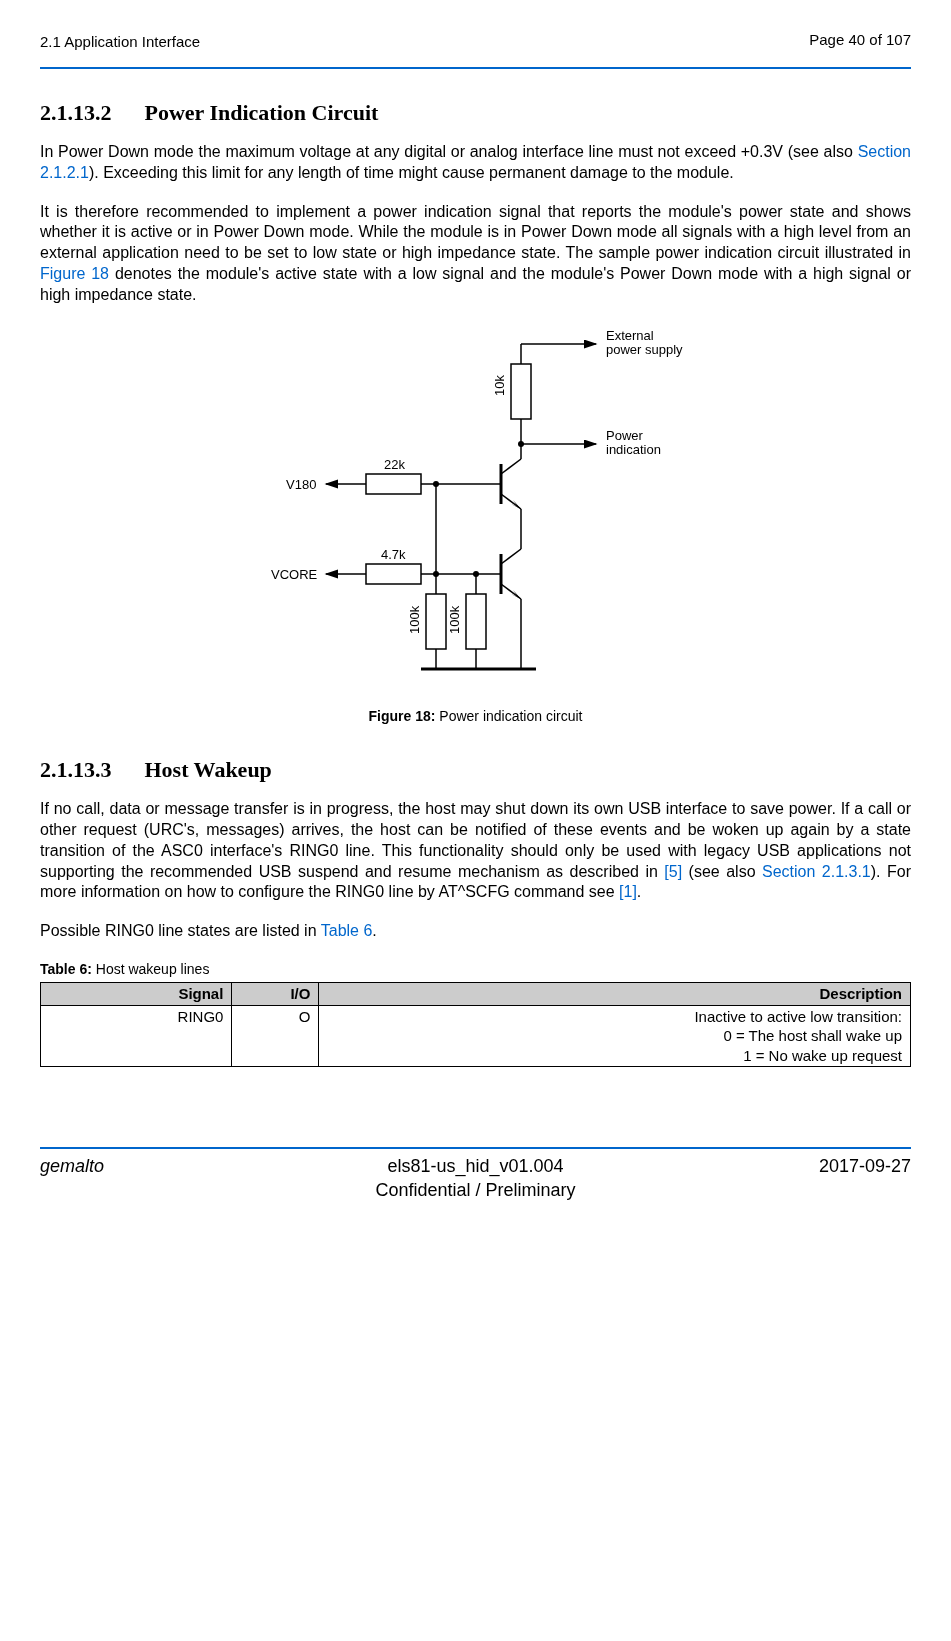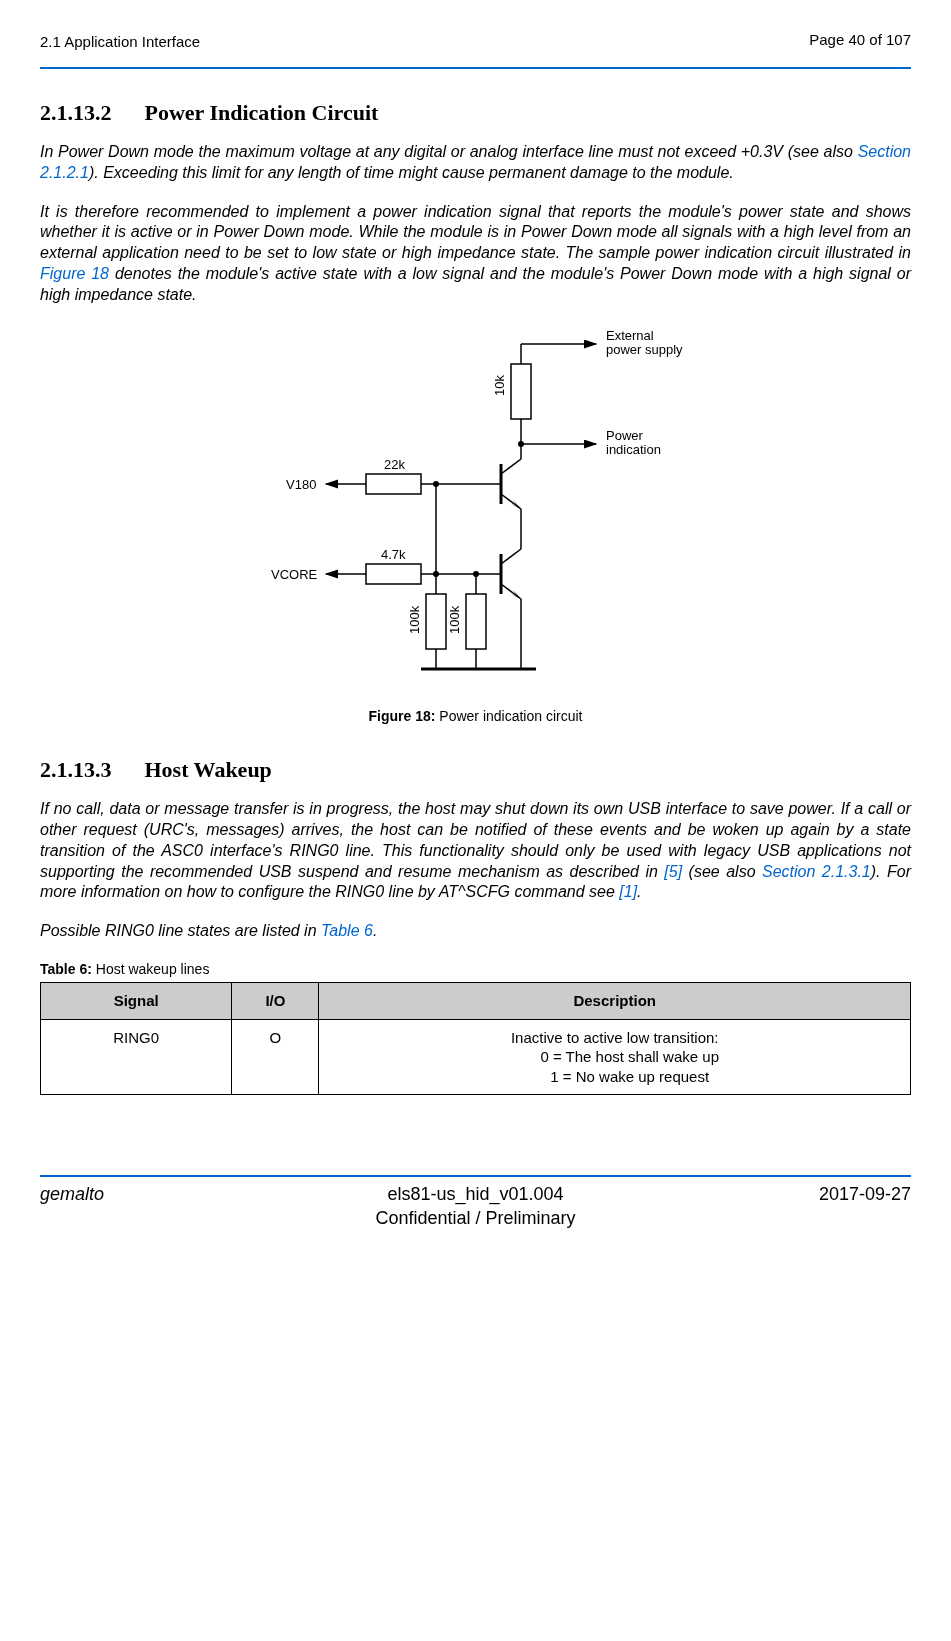--- a/index.html
+++ b/index.html
@@ -35,21 +35,20 @@
   .section-heading {
     font-size: 22px;
     font-weight: bold;
     margin-top: 30px;
     margin-bottom: 15px;
     font-family: Liberation Serif, serif;
   }
   .body-text {
     text-align: justify;
     margin: 0 0 18px 0;
-    font-style: italic;
   }
   .link {
     color: #0066cc;
   }
   .figure-container {
     margin: 16px auto 15px auto;
     text-align: center;
   }
   .figure-caption {
     text-align: center;
@@ -67,22 +66,22 @@
     font-weight: bold;
     text-align: right;
   }
   table {
     border-collapse: collapse;
     width: 100%;
     font-size: 15px;
   }
   th, td {
     border: 1px solid #000;
-    padding: 8px 8px;
-    text-align: center;
+    padding: 1px 8px;
+    text-align: right;
     vertical-align: top;
   }
   th {
     background: #ccc;
     font-weight: bold;
   }
   .footer {
     margin-top: 80px;
     border-top: 2px solid #0066cc;
     padding-top: 6px;

